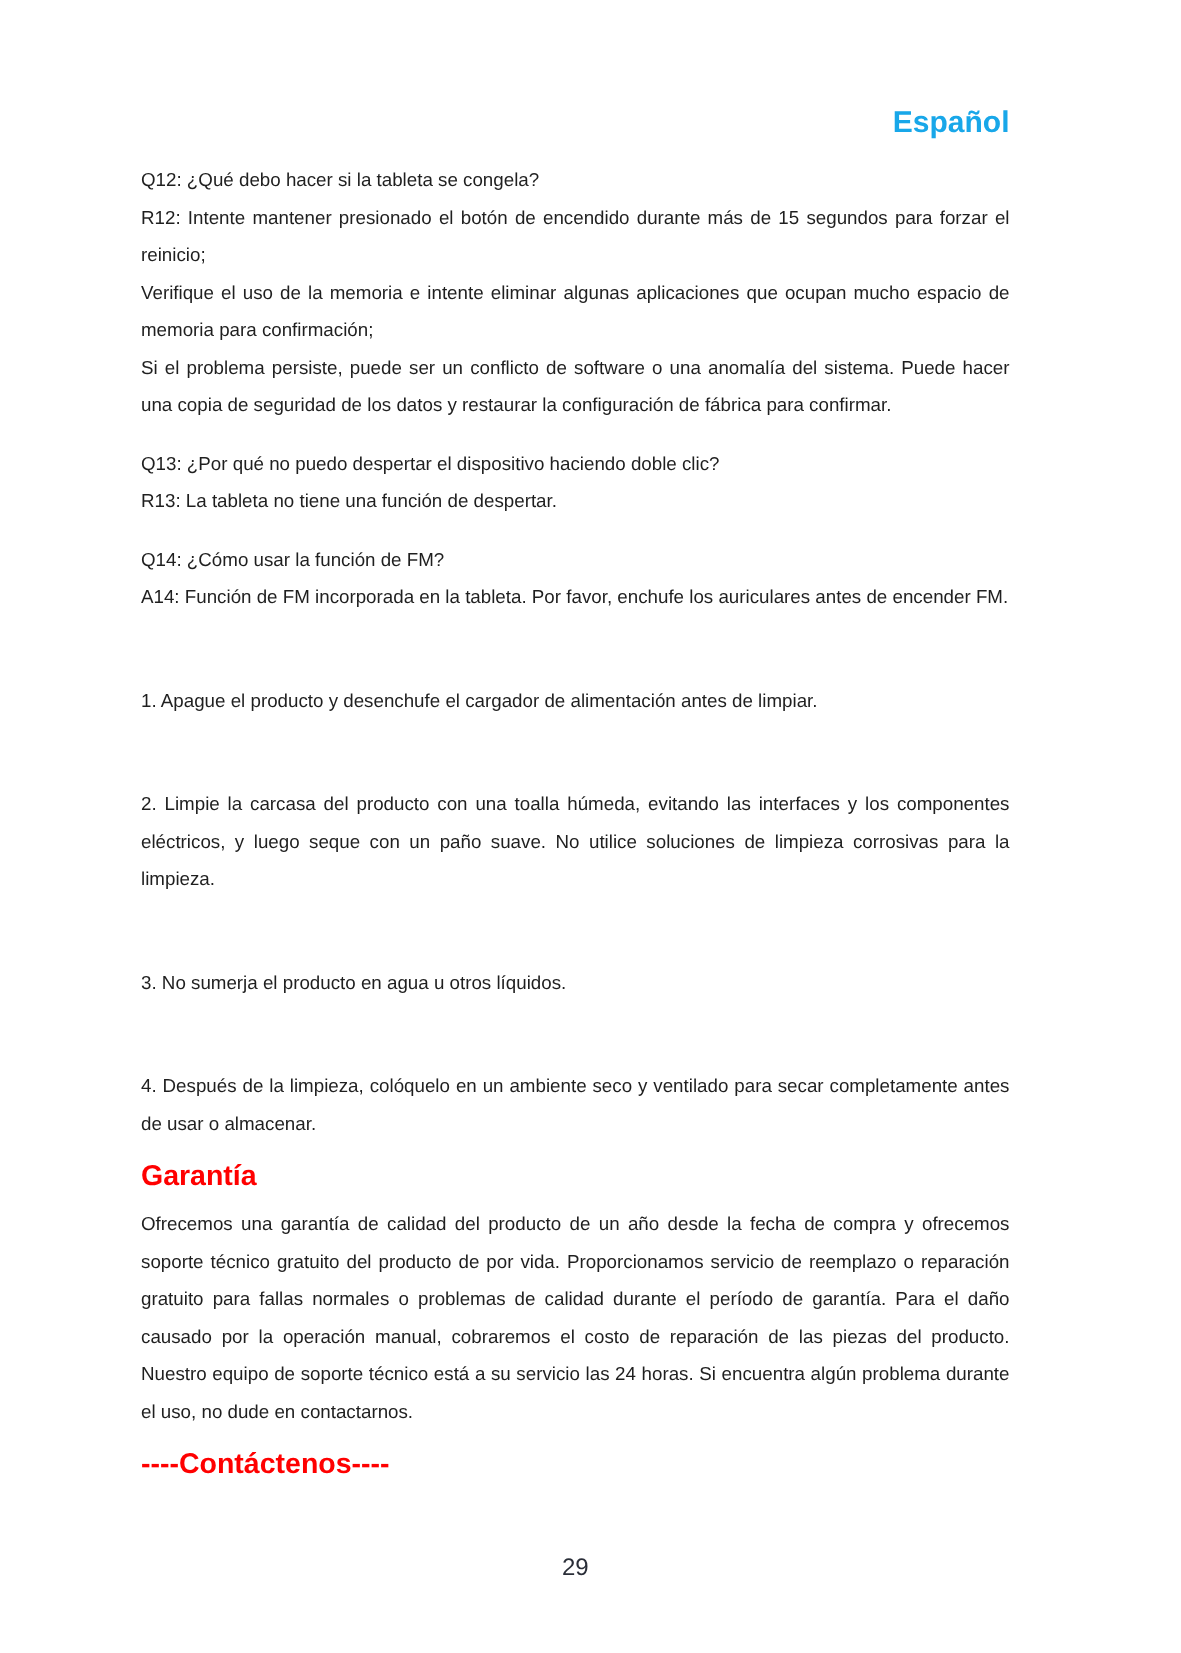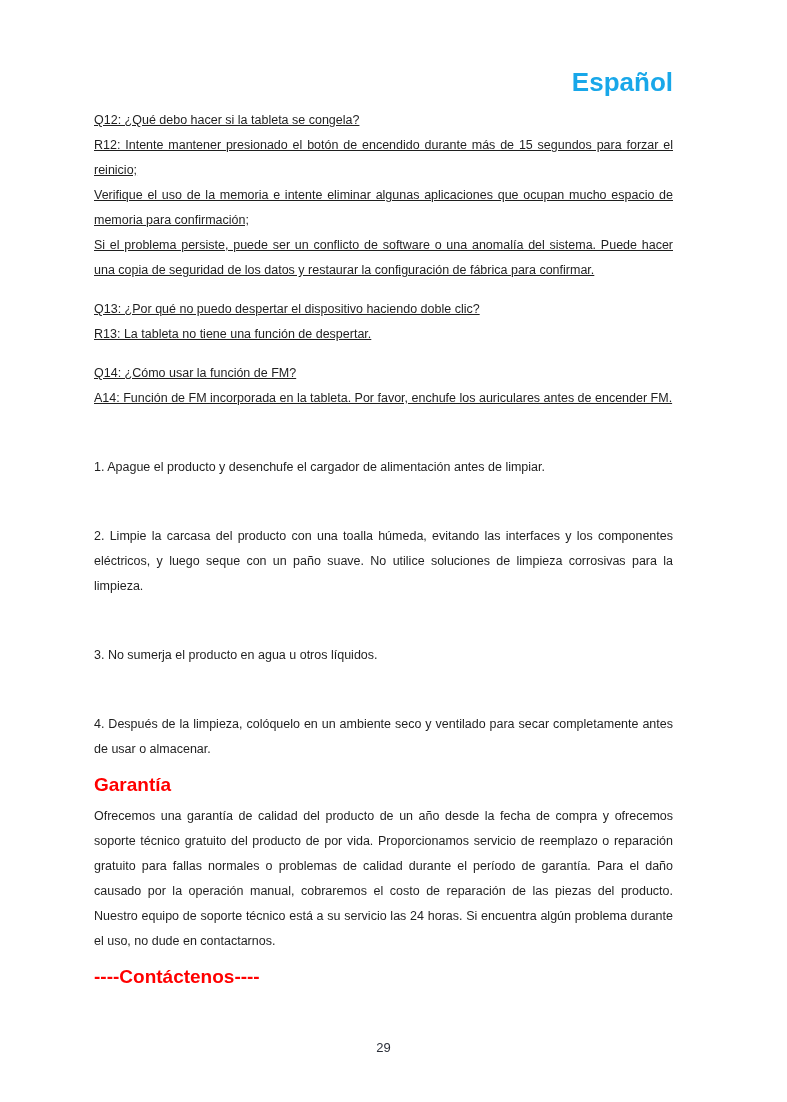--- a/index.html
+++ b/index.html
@@ -8,54 +8,54 @@
     position: relative;
     width: 787px;
     height: 1102px;
     background: #ffffff;
     font-family: "Liberation Sans", "DejaVu Sans", sans-serif;
     color: #1f1f1f;
     padding: 66px 114px 0 94px;
     overflow: hidden;
   }
   .lang-header {
-    font-size: 26px;
+    font-size: 20px;
     font-weight: bold;
     color: #18a7e9;
     text-align: right;
     line-height: 32px;
     margin-bottom: 10px;
   }
   .body-text {
     font-size: 12.5px;
     line-height: 25px;
     color: #1f1f1f;
   }
   p.just { text-align: justify; }
-  .qa-block { margin-top: 14px; text-decoration: underline; }
+  .qa-block { margin-top: 14px; }
   .qa-block.first { margin-top: 0; }
   h2.section-heading {
     font-size: 19px;
     font-weight: bold;
     color: #ff0000;
     line-height: 26px;
     margin-top: 12px;
     margin-bottom: 6px;
   }
   h2.mt-sm { margin-top: 4px; margin-bottom: 4px; }
   h2.mt-md { margin-top: 10px; }
   .list-block p { text-align: justify; margin-top: 44px; }
   .contact-block p { line-height: 25px; }
   .page-footer {
     position: absolute;
     left: 94px;
     right: 114px;
     bottom: 47px;
     text-align: center;
-    font-size: 13px;
+    font-size: 16px;
     color: #2a2e38;
   }
 </style>
 </head>
 <body>
 
 <div class="page">
 
   <div class="lang-header">Español</div>
 

